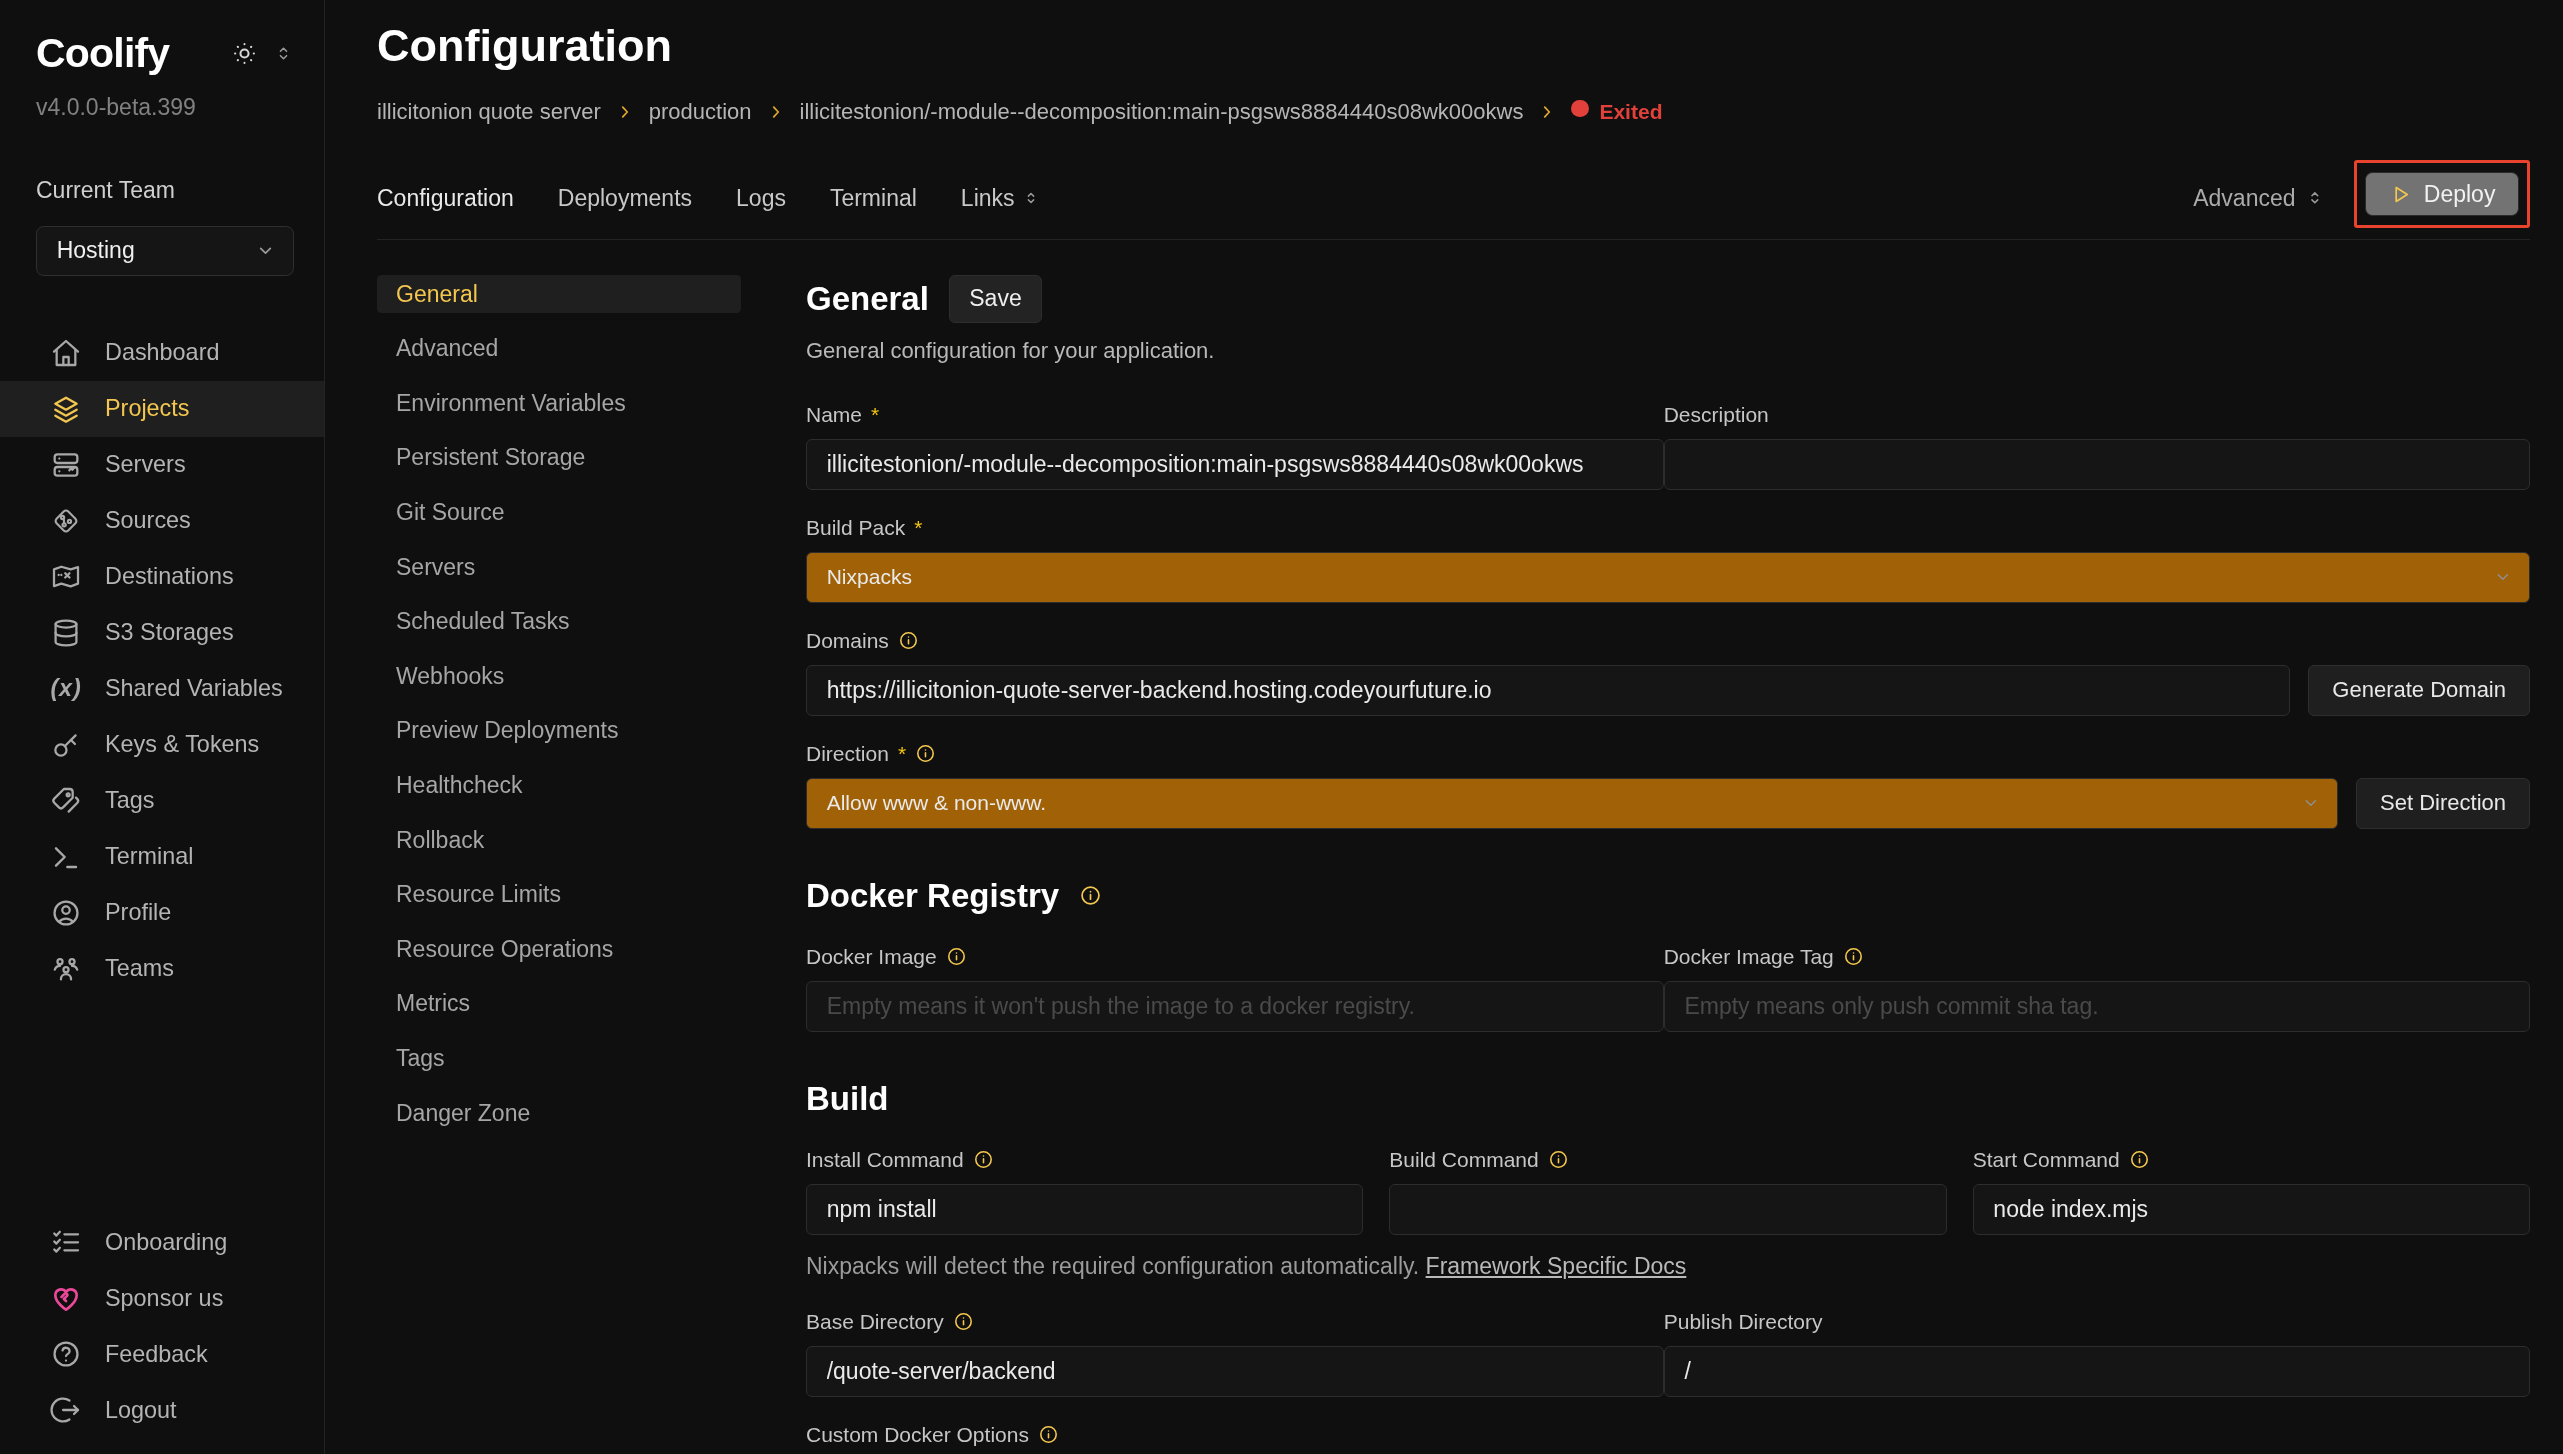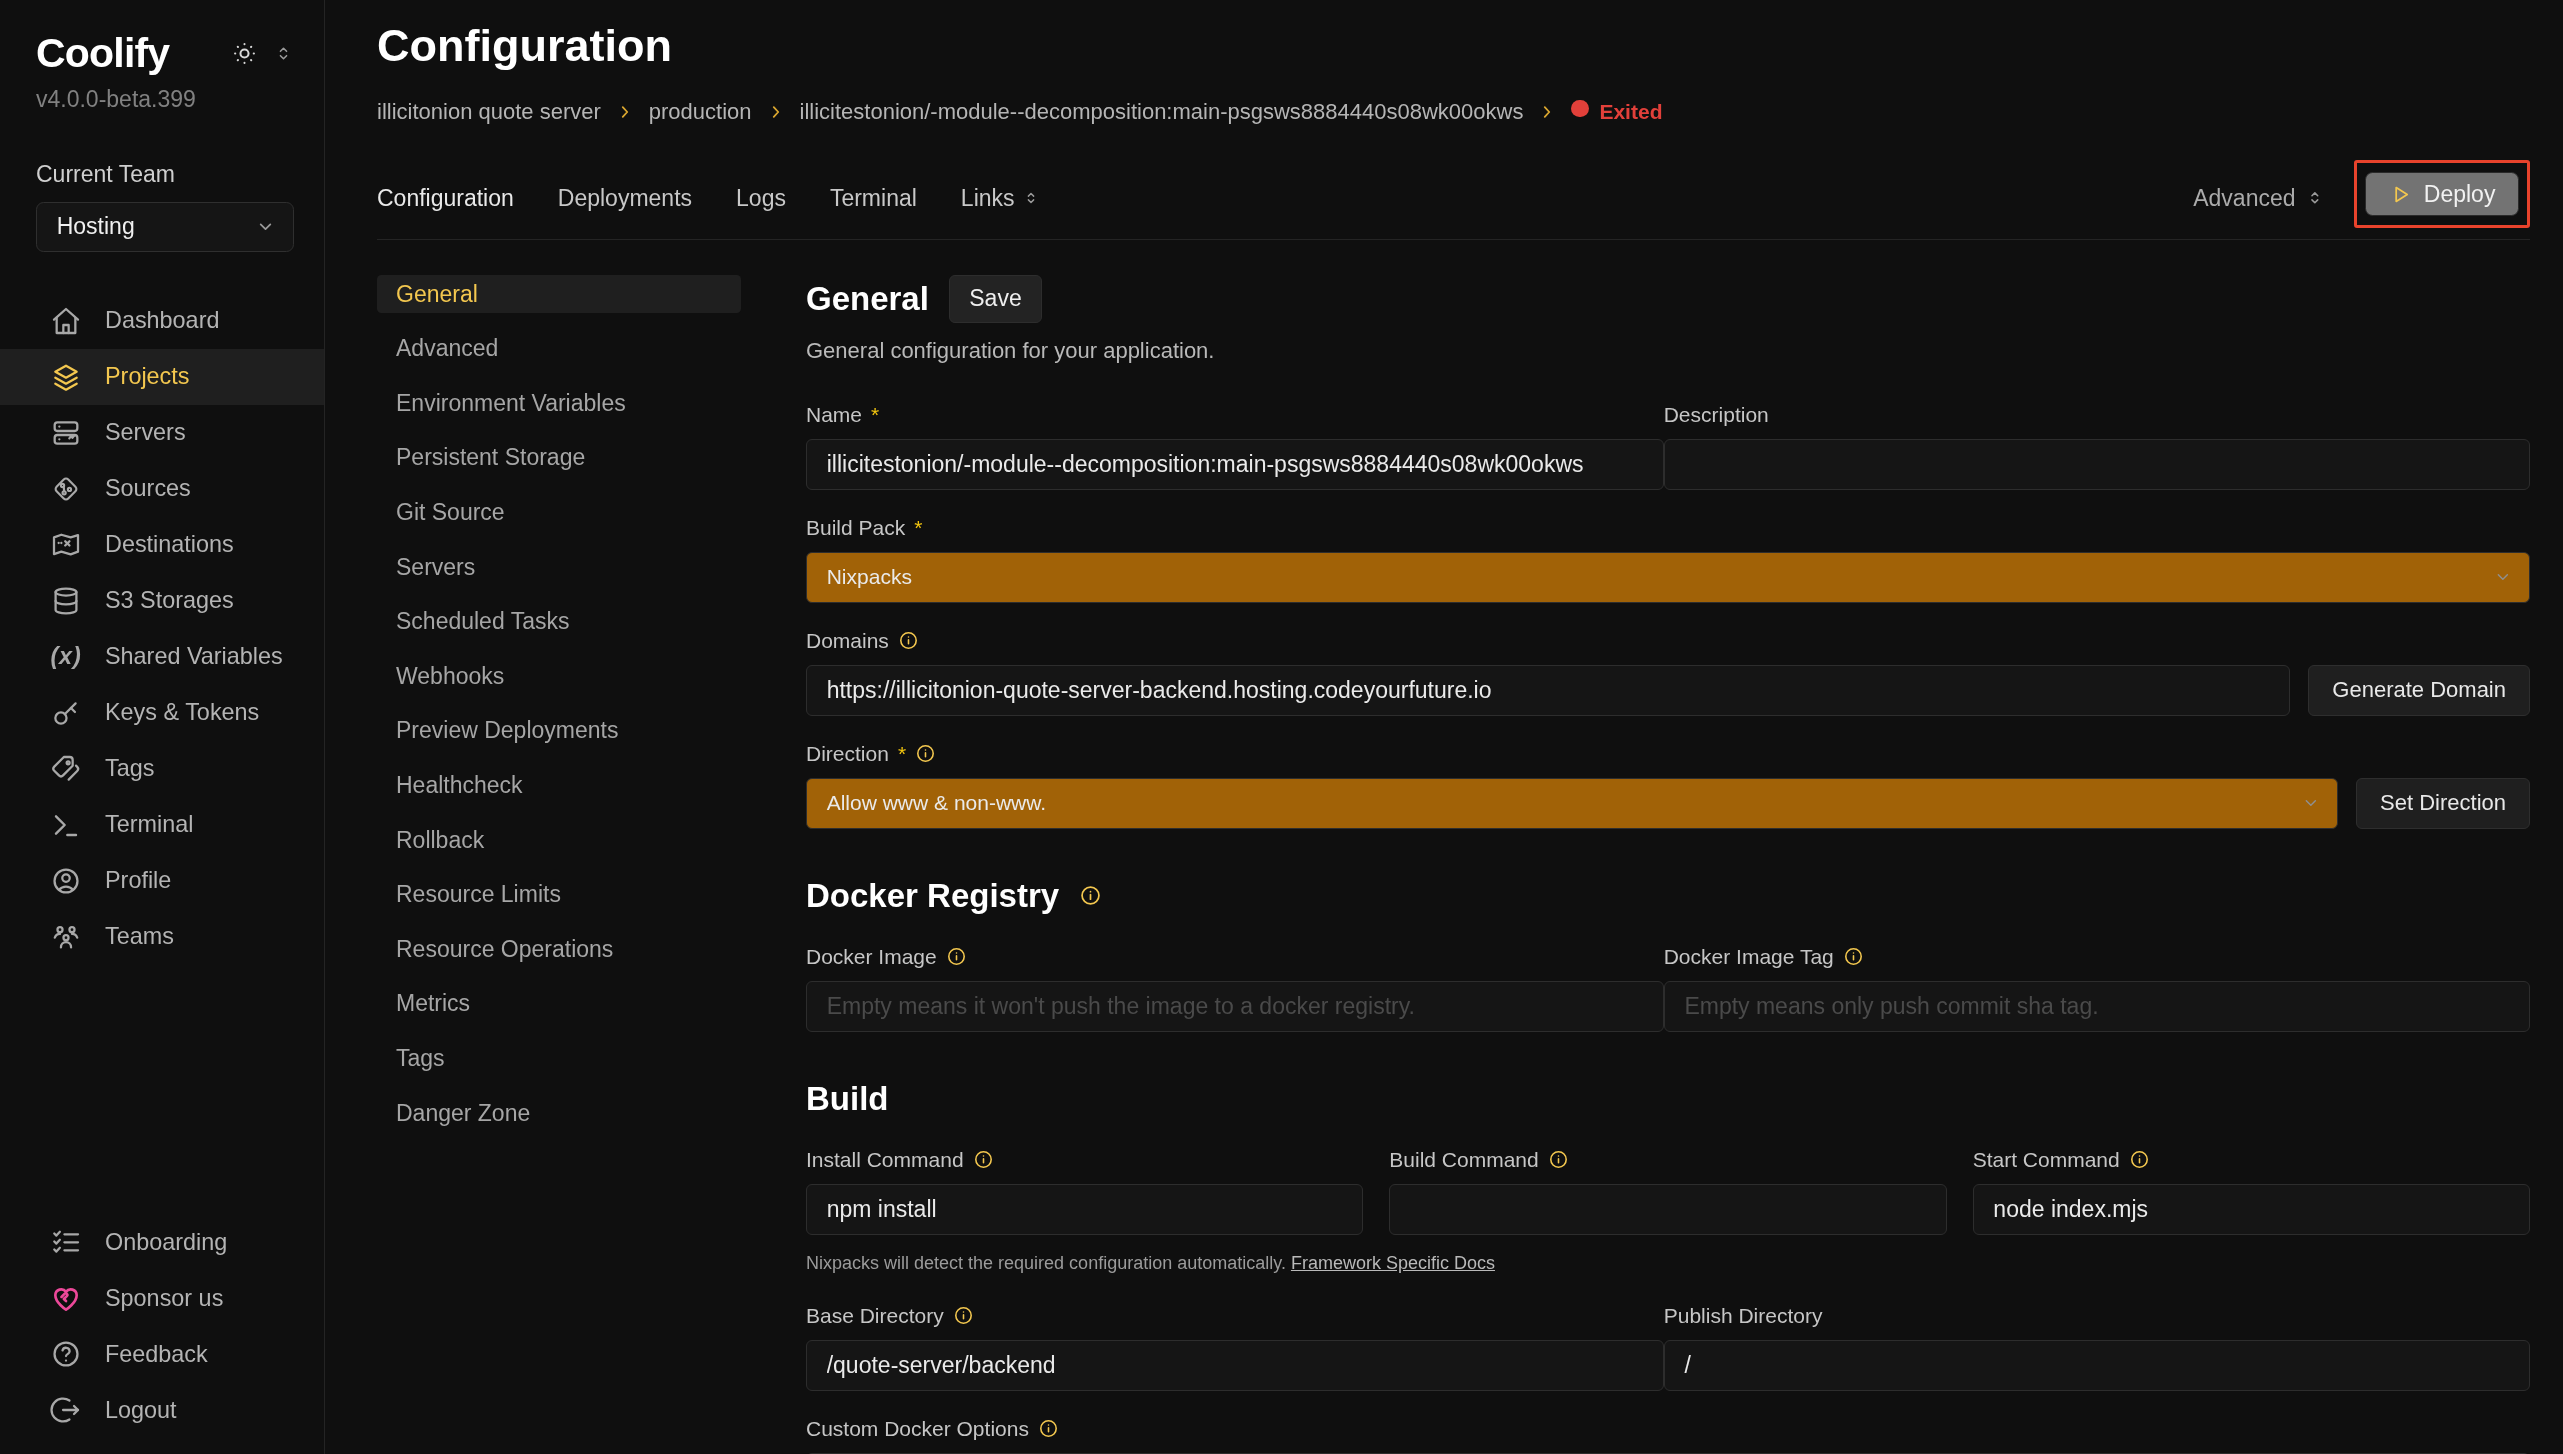--- a/index.html
+++ b/index.html
@@ -26,20 +26,21 @@
     --placeholder:#4a4a4a;
   }
   svg { display:block; }
 
   
   .sidebar{
     position:absolute; left:0; top:0; bottom:0; width:325px;
     border-right:0.8px solid var(--border-soft);
     display:flex; flex-direction:column;
     padding-top:30px;
+    gap:8px;
   }
   .logo-row{ display:flex; align-items:center; padding:0 30px 0 36px; }
   .logo{ font-size:41px; font-weight:700; color:#fff; letter-spacing:-0.8px; }
   .theme-controls{ margin-left:auto; display:flex; align-items:center; gap:15px; color:#d8d8d8; }
   .version{ padding-left:36px; margin-top:9px; font-size:23px; color:#818181; }
   .team-label{ padding-left:36px; margin-top:48px; font-size:23px; color:#cfcfcf; }
   .team-select{
     margin:13.6px 30px 0 36px; height:50px; background:#151515;
     border:0.8px solid #2f2f2f; border-radius:7.6px;
     display:flex; align-items:center; padding:0 16.6px 0 19.7px;
@@ -129,21 +130,21 @@
     height:51px; padding:0 23px; background:#1f1f1f; border:0.8px solid #2e2e2e;
     border-radius:6px; color:#e8e8e8; font-size:22px; white-space:nowrap; cursor:pointer;
     font-family:"Liberation Sans",sans-serif; flex:none;
   }
   .grid-2{ display:grid; grid-template-columns:1fr 1.01fr; }
   .grid-3{ display:grid; grid-template-columns:1fr 1fr 1fr; column-gap:26px; }
   .row-inline{ display:flex; gap:18px; }
   .row-inline .grow{ flex:1; }
   .mt-40{ margin-top:30px; } .mt-34{ margin-top:26px; } .mt-52{ margin-top:39px; }
   .sect-gap{ margin-top:48px; }
-  .note{ margin-top:18px; font-size:18px; color:#9b9b9b; }
+  .note{ margin-top:18px; font-size:23px; color:#9b9b9b; }
   .note a{ color:#b9b9b9; text-decoration:underline; cursor:pointer; }
 </style>
 </head>
 <body>
 
 <aside class="sidebar">
   <div class="logo-row">
     <div class="logo">Coolify</div>
     <div class="theme-controls">
       <span>

